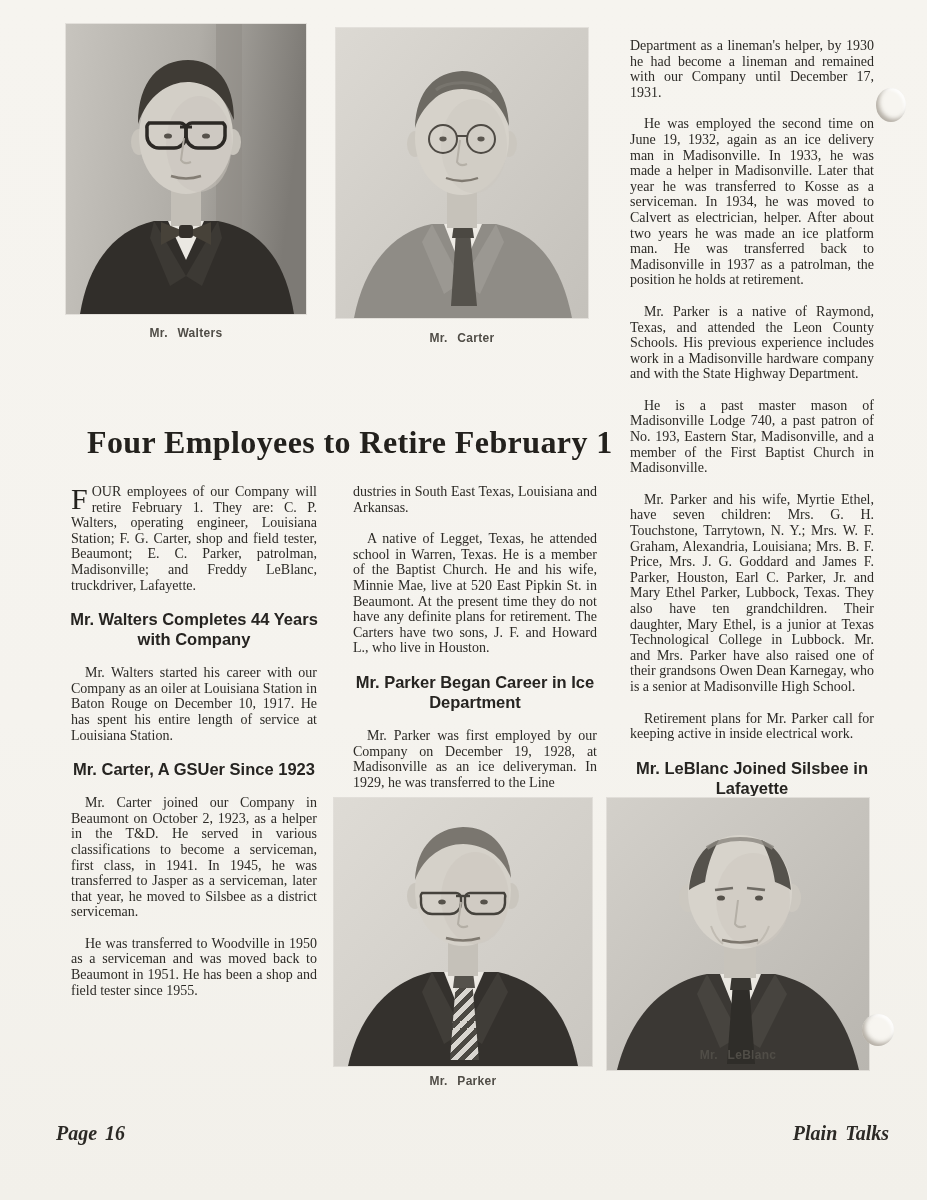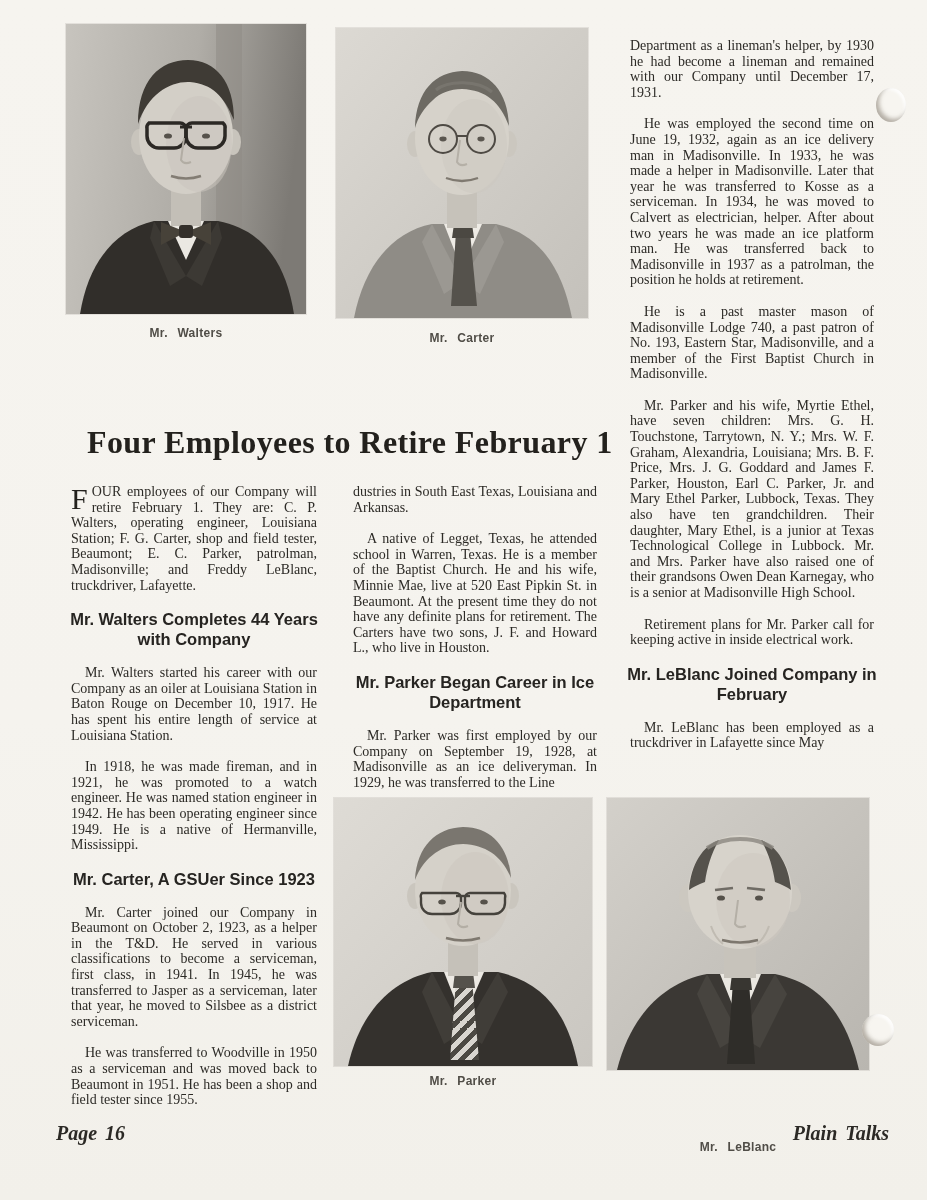--- a/index.html
+++ b/index.html
@@ -20,21 +20,21 @@
   .photo-leblanc{left:607px;top:798px;width:262px;height:272px;}
   .caption{
     position:absolute;text-align:center;
     font-family:Liberation Sans, sans-serif;
     font-weight:700;font-size:12px;color:#504d47;
     word-spacing:6px;letter-spacing:0.3px;
   }
   .caption-walters{left:66px;top:326px;width:240px;}
   .caption-carter{left:336px;top:331px;width:252px;}
   .caption-parker{left:334px;top:1074px;width:258px;}
-  .caption-leblanc{left:607px;top:1140px;width:262px;}
+  .caption-leblanc{left:607px;top:1048px;width:262px;}
   
   .kicker{
     position:absolute;left:64px;top:364px;width:560px;
     font-weight:700;font-style:italic;font-size:17px;color:#26241f;
     word-spacing:4px;letter-spacing:0.3px;
   }
   .title{
     position:absolute;left:72px;top:408px;width:560px;margin:15px;
     font-weight:700;font-size:32px;line-height:38px;color:#23211d;
     letter-spacing:0.4px;
@@ -147,40 +147,40 @@
     </svg>
   </figure>
   <figcaption class="caption caption-carter">Mr. Carter</figcaption>
 
   <h1 class="title">Four Employees to Retire February 1</h1>
 
   <div class="col col-1">
     <p class="para"><span class="dropcap">F</span><span>OUR employees of our Company will retire February 1. They are: C. P. Walters, operating engineer, Louisiana Station; F. G. Carter, shop and field tester, Beaumont; E. C. Parker, patrolman, Madisonville; and Freddy LeBlanc, truckdriver, Lafayette.</span></p>
     <h3 class="subhead">Mr. Walters Completes 44 Years with Company</h3>
     <p class="para indent">Mr. Walters started his career with our Company as an oiler at Louisiana Station in Baton Rouge on December 10, 1917. He has spent his entire length of service at Louisiana Station.</p>
-    <p class="para indent">In 1918, he was made fireman, and in 1921, he was promoted to a watch engineer. He was named station engineer in 1942. He has been operating engineer since 1949. He is a native of Hermanville, Mississippi.</p>
     <h3 class="subhead">Mr. Carter, A GSUer Since 1923</h3>
     <p class="para indent">Mr. Carter joined our Company in Beaumont on October 2, 1923, as a helper in the T&amp;D. He served in various classifications to become a serviceman, first class, in 1941. In 1945, he was transferred to Jasper as a serviceman, later that year, he moved to Silsbee as a district serviceman.</p>
     <p class="para indent">He was transferred to Woodville in 1950 as a serviceman and was moved back to Beaumont in 1951. He has been a shop and field tester since 1955.</p>
   </div>
 
   <div class="col col-2">
     <p class="para">dustries in South East Texas, Louisiana and Arkansas.</p>
     <p class="para indent gap">A native of Legget, Texas, he attended school in Warren, Texas. He is a member of the Baptist Church. He and his wife, Minnie Mae, live at 520 East Pipkin St. in Beaumont. At the present time they do not have any definite plans for retirement. The Carters have two sons, J. F. and Howard L., who live in Houston.</p>
     <h3 class="subhead">Mr. Parker Began Career in Ice Department</h3>
-    <p class="para indent">Mr. Parker was first employed by our Company on September 19, 1928, at Madisonville as an ice deliveryman. In 1929, he was transferred to the Line</p>
+    <p class="para indent">Mr. Parker was first employed by our Company on December 19, 1928, at Madisonville as an ice deliveryman. In 1929, he was transferred to the Line</p>
   </div>
 
   <div class="col col-3">
     <p class="para">Department as a lineman's helper, by 1930 he had become a lineman and remained with our Company until December 17, 1931.</p>
     <p class="para indent">He was employed the second time on June 19, 1932, again as an ice delivery man in Madisonville. In 1933, he was made a helper in Madisonville. Later that year he was transferred to Kosse as a serviceman. In 1934, he was moved to Calvert as electrician, helper. After about two years he was made an ice platform man. He was transferred back to Madisonville in 1937 as a patrolman, the position he holds at retirement.</p>
+    <p class="para indent">Mr. Parker is a native of Raymond, Texas, and attended the Leon County Schools. His previous experience includes work in a Madisonville hardware company and with the State Highway Department.</p>
     <p class="para indent">He is a past master mason of Madisonville Lodge 740, a past patron of No. 193, Eastern Star, Madisonville, and a member of the First Baptist Church in Madisonville.</p>
     <p class="para indent">Mr. Parker and his wife, Myrtie Ethel, have seven children: Mrs. G. H. Touchstone, Tarrytown, N. Y.; Mrs. W. F. Graham, Alexandria, Louisiana; Mrs. B. F. Price, Mrs. J. G. Goddard and James F. Parker, Houston, Earl C. Parker, Jr. and Mary Ethel Parker, Lubbock, Texas. They also have ten grandchildren. Their daughter, Mary Ethel, is a junior at Texas Technological College in Lubbock. Mr. and Mrs. Parker have also raised one of their grandsons Owen Dean Karnegay, who is a senior at Madisonville High School.</p>
     <p class="para indent">Retirement plans for Mr. Parker call for keeping active in inside electrical work.</p>
-    <h3 class="subhead tight">Mr. LeBlanc Joined Company in February</h3>
+    <h3 class="subhead tight">Mr. LeBlanc Joined Silsbee in Lafayette</h3>
     <p class="para indent">Mr. LeBlanc has been employed as a truckdriver in Lafayette since May</p>
   </div>
 
   <figure class="photo photo-parker" style="margin:0">
     <svg viewBox="0 0 258 268">
       <defs>
         <linearGradient id="pbg" x1="0" y1="0" x2="1" y2="1">
           <stop offset="0" stop-color="#dedbd5"></stop>
             <stop offset="1" stop-color="#cac7c1"></stop>
         </linearGradient>

